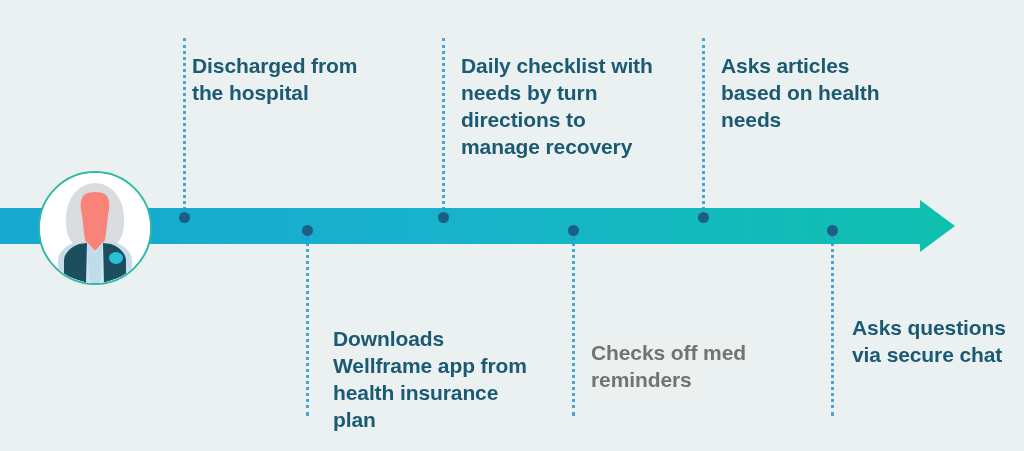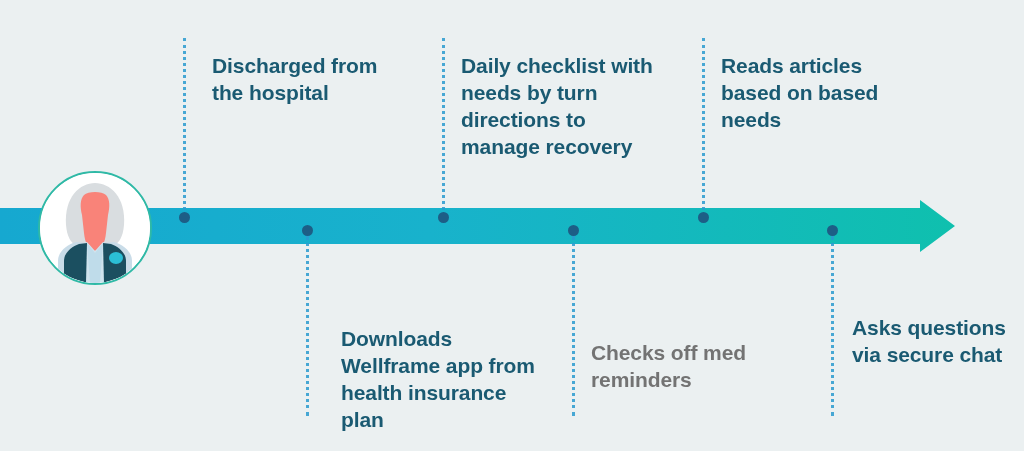--- a/index.html
+++ b/index.html
@@ -88,33 +88,33 @@
         <stop offset="45%" stop-color="#18B2CC"></stop>
         <stop offset="100%" stop-color="#0FC0AE"></stop>
       </linearGradient>
     </defs>
     <path d="M0,8 L920,8 L920,0 L955,26 L920,52 L920,44 L0,44 Z" fill="url(#barGrad)"></path>
   </svg>
 
   <div id="milestone-layer">
       <div class="connector up" style="left: 183px; top: 38px; height: 178px; border-left-color: rgb(42, 155, 208);"></div>
       <div class="node-dot" style="left: 179px; top: 212px; background: rgb(29, 94, 134);"></div>
-      <div class="milestone above" style="left: 212px; top: 52px; width: 200px; color: rgb(26, 90, 114);">Discharged from the hospital</div>
+      <div class="milestone above" style="left: 192px; top: 52px; width: 200px; color: rgb(26, 90, 114);">Discharged from the hospital</div>
       <div class="connector down" style="left: 306px; top: 236px; height: 180px; border-left-color: rgb(42, 155, 208);"></div>
       <div class="node-dot" style="left: 302px; top: 225px; background: rgb(29, 94, 134);"></div>
-      <div class="milestone below" style="left: 341px; top: 325px; width: 200px; color: rgb(26, 90, 114);">Downloads Wellframe app from health insurance plan</div>
+      <div class="milestone below" style="left: 333px; top: 325px; width: 200px; color: rgb(26, 90, 114);">Downloads Wellframe app from health insurance plan</div>
       <div class="connector up" style="left: 442px; top: 38px; height: 178px; border-left-color: rgb(42, 155, 208);"></div>
       <div class="node-dot" style="left: 438px; top: 212px; background: rgb(29, 94, 134);"></div>
       <div class="milestone above" style="left: 461px; top: 52px; width: 200px; color: rgb(26, 90, 114);">Daily checklist with needs by turn directions to manage recovery</div>
       <div class="connector down" style="left: 572px; top: 236px; height: 180px; border-left-color: rgb(42, 155, 208);"></div>
       <div class="node-dot" style="left: 568px; top: 225px; background: rgb(29, 94, 134);"></div>
       <div class="milestone below" style="left: 591px; top: 339px; width: 180px; color: #737373;">Checks off med reminders</div>
       <div class="connector up" style="left: 702px; top: 38px; height: 178px; border-left-color: rgb(42, 155, 208);"></div>
       <div class="node-dot" style="left: 698px; top: 212px; background: rgb(29, 94, 134);"></div>
-      <div class="milestone above" style="left: 721px; top: 52px; width: 180px; color: rgb(26, 90, 114);">Reads articles based on based needs</div>
+      <div class="milestone above" style="left: 721px; top: 52px; width: 180px; color: rgb(26, 90, 114);">Asks articles based on health needs</div>
       <div class="connector down" style="left: 831px; top: 236px; height: 180px; border-left-color: rgb(42, 155, 208);"></div>
       <div class="node-dot" style="left: 827px; top: 225px; background: rgb(29, 94, 134);"></div>
       <div class="milestone below" style="left: 852px; top: 314px; width: 180px; color: rgb(26, 90, 114);">Asks questions via secure chat</div>
     </div>
 
   <div class="avatar">
     <svg viewBox="0 0 110 110" width="110" height="110">
       <defs>
         <clipPath id="circClip">
             <circle cx="55" cy="55" r="55"></circle>

